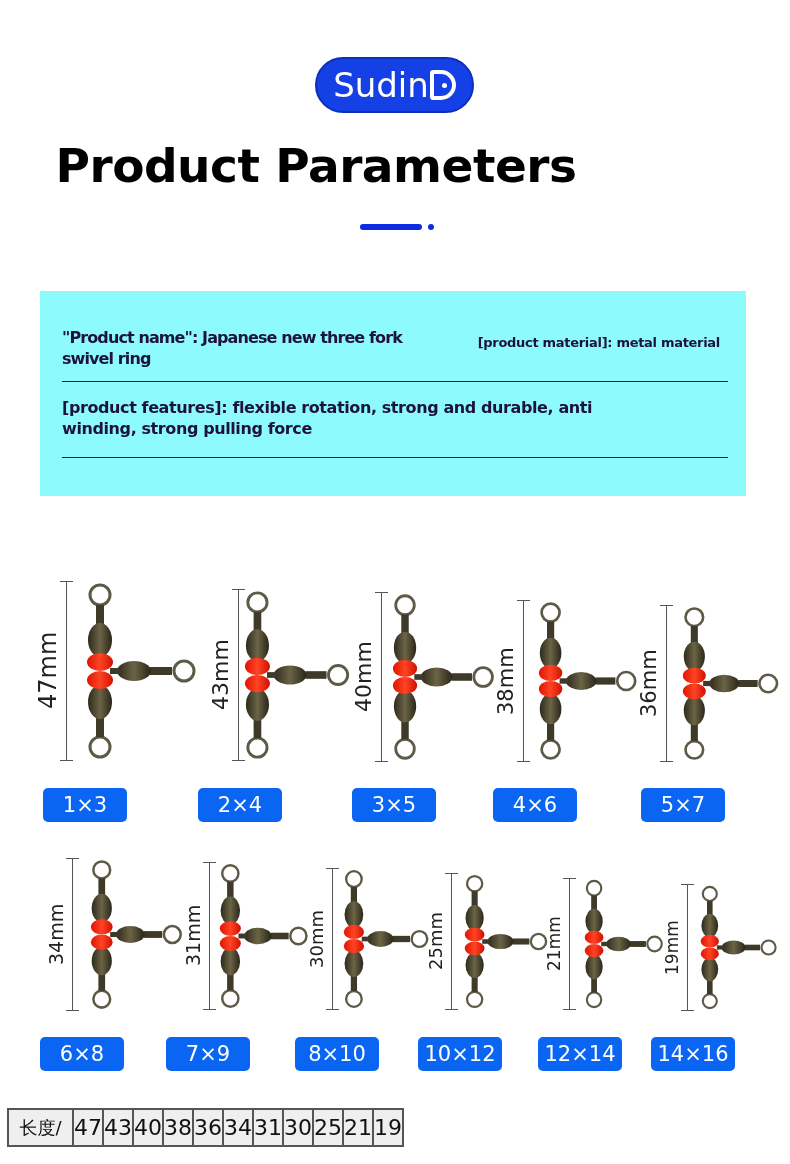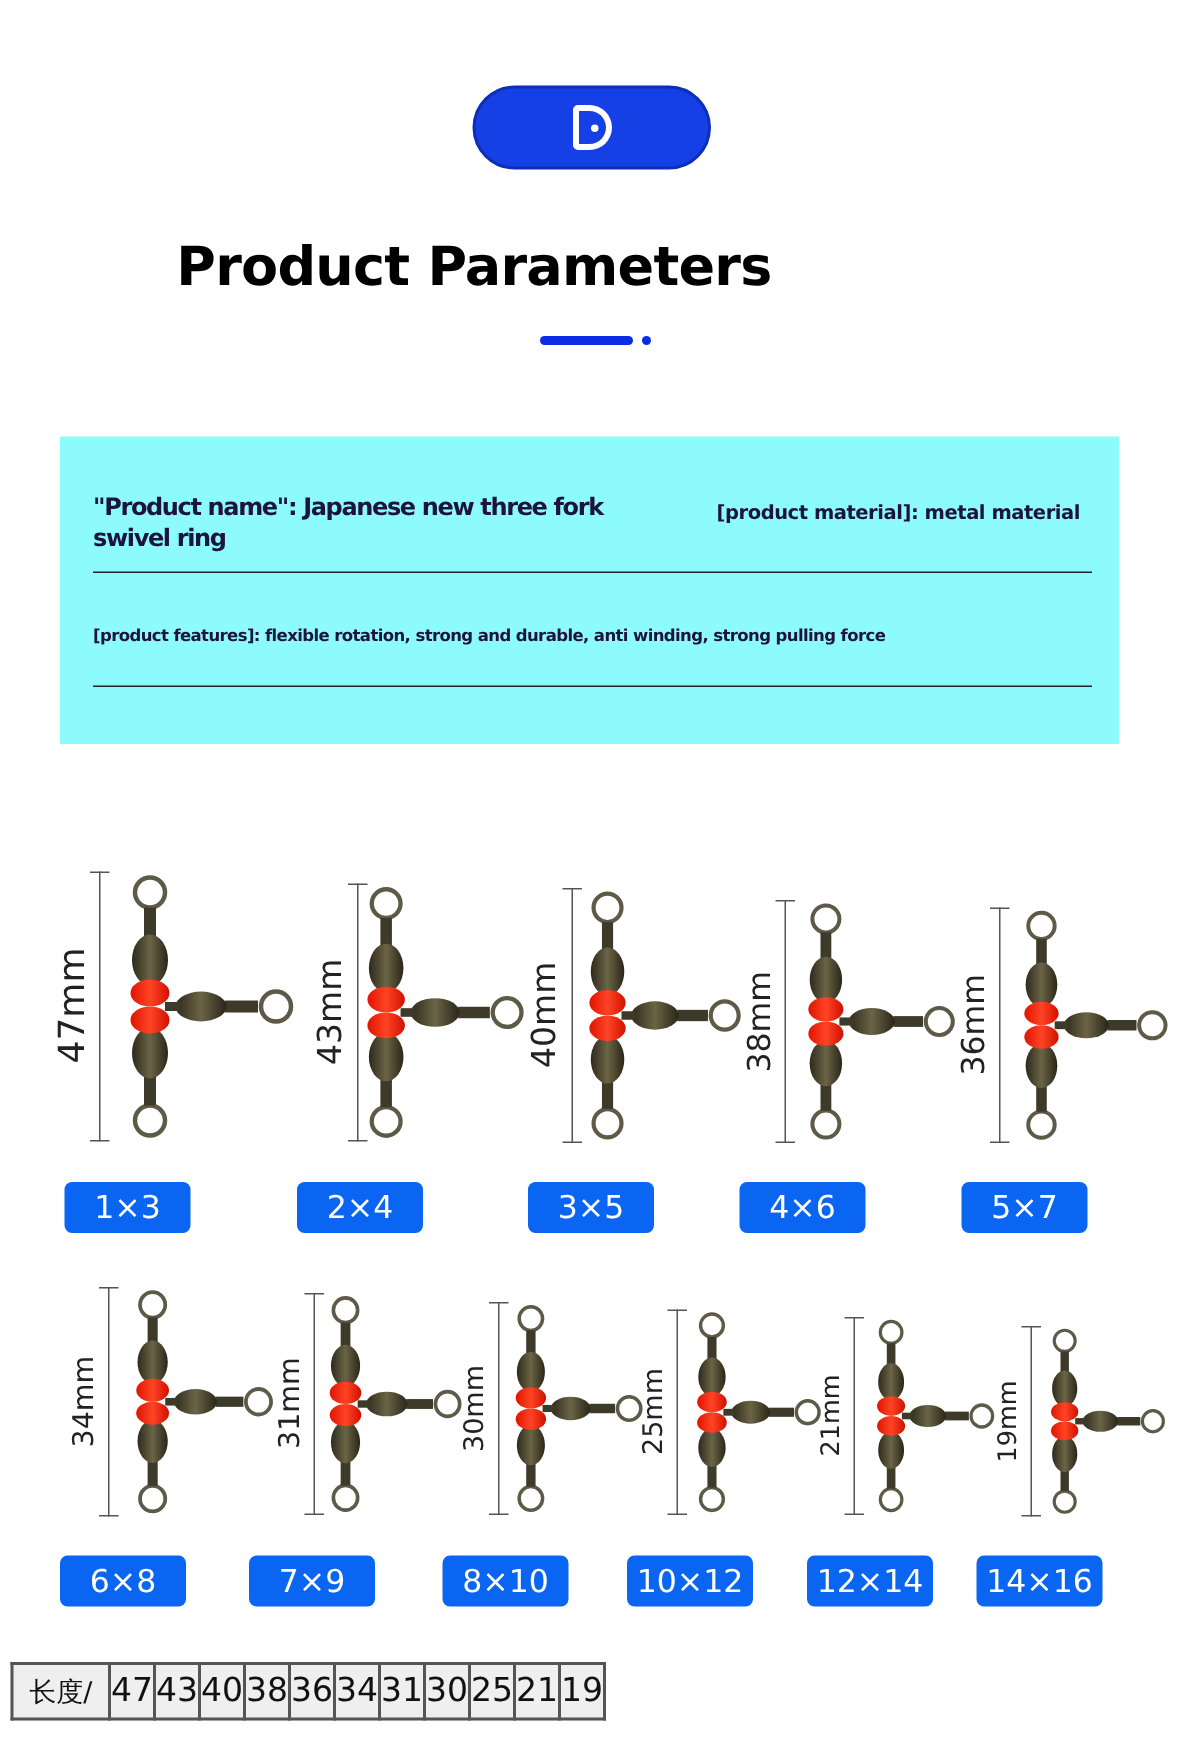--- a/index.html
+++ b/index.html
@@ -11,39 +11,39 @@
     background: #1540e6; border-radius: 28px; border: 2px solid #0d2fb8;
     display: flex; align-items: center; justify-content: center;
     color: #fff; font-family: "DejaVu Sans", sans-serif; font-size: 34px; font-weight: 400;
     letter-spacing: 0px;
   }
   .logo .fish { display:inline-block; width: 26px; height: 30px; border: 4px solid #fff; border-left: 4px solid #fff; border-radius: 4px 18px 18px 4px; position: relative; margin-left: 1px; }
   .logo .fish::after { content:""; position:absolute; left:8px; top:9px; width:5px; height:5px; border-radius:50%; background:#fff; }
 
   .title {
     position: absolute; left: 0; width: 632px; top: 138px; text-align: center;
-    font-family: "DejaVu Sans", sans-serif; font-weight: bold; font-size: 36px; letter-spacing: -0.5px; margin-top: 20px;
+    font-family: "DejaVu Sans", sans-serif; font-weight: bold; font-size: 47px; letter-spacing: -0.5px;
   }
   .accent-line { position: absolute; left: 360px; top: 224px; width: 62px; height: 6px; background: #0a2de3; border-radius: 3px; }
   .accent-dot { position: absolute; left: 428px; top: 224px; width: 6px; height: 6px; background: #0a2de3; border-radius: 50%; }
 
   .info-box { position: absolute; left: 40px; top: 291px; width: 706px; height: 205px; background: #8dfbfb; }
   .info-name {
     position: absolute; left: 22px; top: 36px; width: 340px;
     font-family: "DejaVu Sans", sans-serif; font-weight: bold; font-size: 16px; line-height: 21px;
     color: #1d1240; letter-spacing: -0.9px;
   }
   .info-material {
     position: absolute; right: 26px; top: 44px;
     font-family: "DejaVu Sans", sans-serif; font-size: 13px; color: #1d1240; font-weight: bold; letter-spacing: -0.3px;
   }
   .divider { position: absolute; left: 22px; width: 666px; height: 1px; background: #222; }
   .info-features {
-    position: absolute; left: 22px; top: 122px; width: 560px;
-    font-family: "DejaVu Sans", sans-serif; font-size: 11px; line-height: 21px; color: #1d1240; font-weight: bold; letter-spacing: -0.4px;
+    position: absolute; left: 22px; top: 106px; width: 560px;
+    font-family: "DejaVu Sans", sans-serif; font-size: 16px; line-height: 21px; color: #1d1240; font-weight: bold; letter-spacing: -0.4px;
   }
   .scale-bar { position: absolute; width: 1px; background: #555; }
   .scale-bar::before, .scale-bar::after { content:""; position:absolute; left:-6px; width:13px; height:1px; background:#555; }
   .scale-bar::before { top: 0; } .scale-bar::after { bottom: 0; }
   .dim-label {
     position: absolute; transform-origin: left top; transform: rotate(-90deg);
     font-family: "DejaVu Sans", sans-serif; color: #222; white-space: nowrap;
   }
   .swivel { position: absolute; }
   .size-btn {
@@ -58,20 +58,21 @@
     height: 37px; padding: 0;
   }
   .spec-table td.hdr { font-size: 8px; width: 65px; }
   .spec-table td.v { font-size: 22px; }
   .spec-table td.v.sm { font-size: 19px; letter-spacing: -0.5px; }
 </style>
 </head>
 <body>
 
 <div class="logo">
+  <span>Sudin</span>
     <span class="fish"></span>
 </div>
 
 <div class="title">Product Parameters</div>
 <div class="accent-line"></div>
 <div class="accent-dot"></div>
 
 <div class="info-box">
   <div class="info-name">"Product name": Japanese new three fork swivel ring</div>
   <div class="info-material">[product material]: metal material</div>

